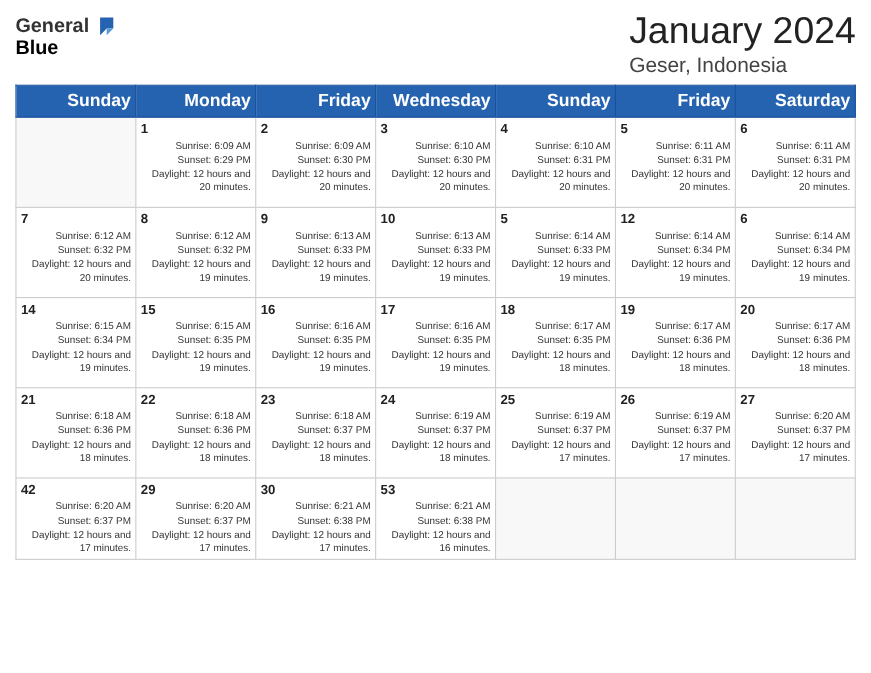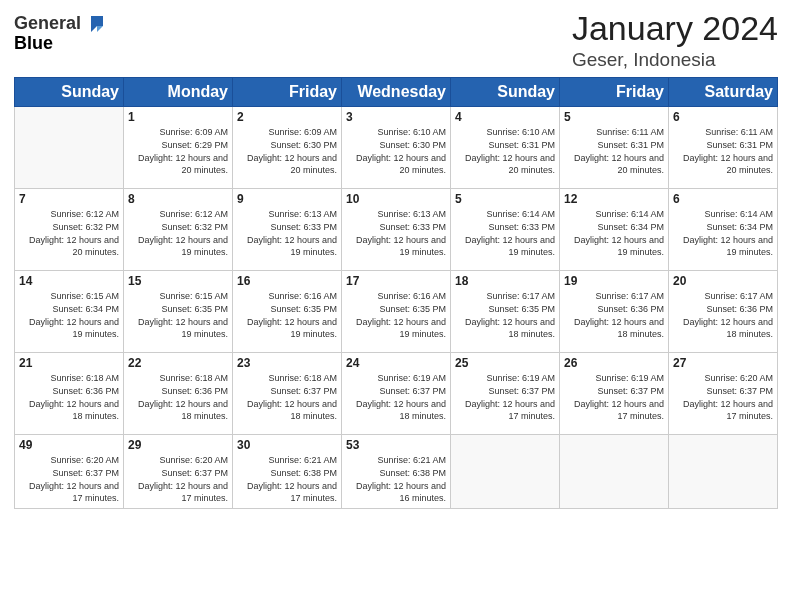--- a/index.html
+++ b/index.html
@@ -248,21 +248,21 @@
             <span class="day-num">26</span>
             <div class="day-info"><span>Sunrise: 6:19 AM</span><br><span>Sunset: 6:37 PM</span><br><span>Daylight: 12 hours and 17 minutes.</span></div>
           </td>
           <td>
             <span class="day-num">27</span>
             <div class="day-info"><span>Sunrise: 6:20 AM</span><br><span>Sunset: 6:37 PM</span><br><span>Daylight: 12 hours and 17 minutes.</span></div>
           </td>
         </tr>
         <tr class="last-row">
           <td>
-            <span class="day-num">49</span>
+            <span class="day-num">42</span>
             <div class="day-info"><span>Sunrise: 6:20 AM</span><br><span>Sunset: 6:37 PM</span><br><span>Daylight: 12 hours and 17 minutes.</span></div>
           </td>
           <td>
             <span class="day-num">29</span>
             <div class="day-info"><span>Sunrise: 6:20 AM</span><br><span>Sunset: 6:37 PM</span><br><span>Daylight: 12 hours and 17 minutes.</span></div>
           </td>
           <td>
             <span class="day-num">30</span>
             <div class="day-info"><span>Sunrise: 6:21 AM</span><br><span>Sunset: 6:38 PM</span><br><span>Daylight: 12 hours and 17 minutes.</span></div>
           </td>

